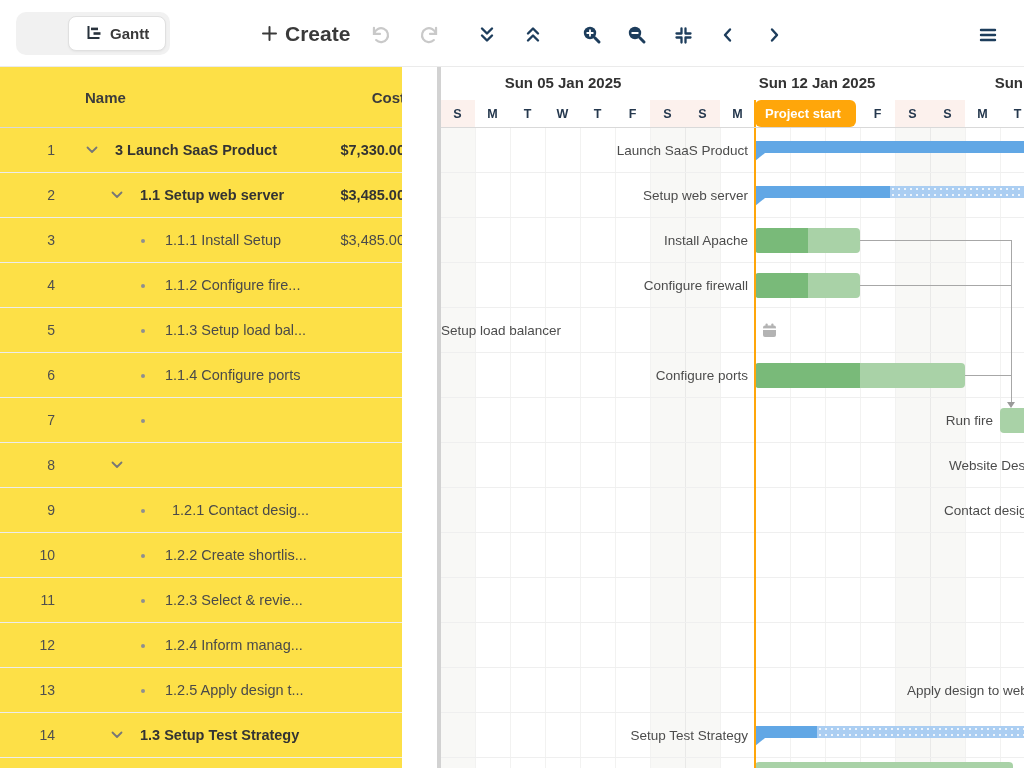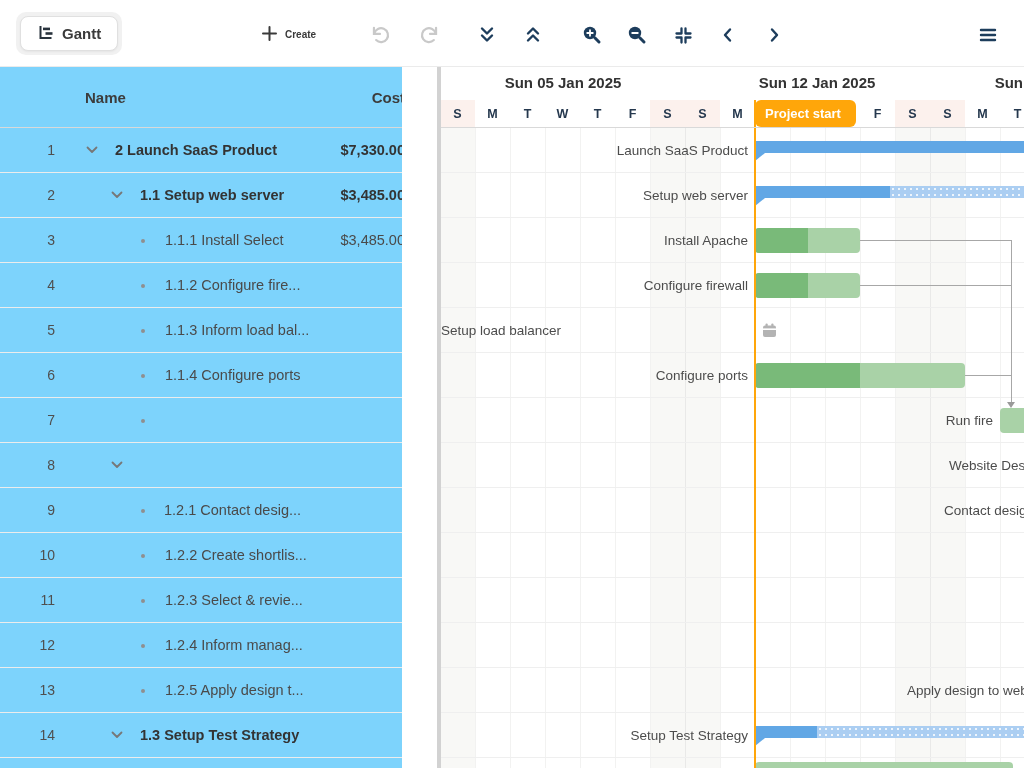--- a/index.html
+++ b/index.html
@@ -7,33 +7,33 @@
     font-family:"Liberation Sans","DejaVu Sans",sans-serif; background:#fff; }
 
   
   #toolbar { position:absolute; left:0; top:0; width:1024px; height:67px;
     background:#fff; border-bottom:1px solid #ebebeb; z-index:30; }
   #seg { position:absolute; left:16px; top:12px; height:43px; background:#f1f1f1;
     border-radius:10px; display:flex; align-items:center; padding:4px; }
   .seg-btn { height:35px; display:flex; align-items:center; gap:8px; padding:0 16px;
     border-radius:8px; font-size:15px; font-weight:600; color:#9b9b9b; cursor:pointer; }
   .seg-btn.active { background:#fff; border:1px solid #e0e0e0; color:#3a3a3a;
-    box-shadow:0 1px 2px rgba(0,0,0,.05); }
+    box-shadow:0 1px 2px rgba(0,0,0,.05);margin-left:48px; }
   #create-btn { position:absolute; left:262px; top:14px; height:40px; display:flex;
-    align-items:center; gap:8px; font-size:10px; font-weight:600; color:#3a3a3a; cursor:pointer; }
+    align-items:center; gap:8px; font-size:21px; font-weight:600; color:#3a3a3a; cursor:pointer; }
   .icon-btn { position:absolute; top:17px; width:36px; height:36px; display:flex;
     align-items:center; justify-content:center; cursor:pointer; }
 
   
   #splitter { position:absolute; left:437px; top:67px; width:4px; height:701px;
     background:#d2d2d2; z-index:20; cursor:col-resize; }
 
   
   #table { position:absolute; left:0; top:67px; width:402px; height:701px;
-    background:#7dd3fc; overflow:hidden; }
+    background:#fde047; overflow:hidden; }
   #table-header { position:absolute; left:0; top:0; width:437px; height:61px;
     border-bottom:1px solid #d9d9d9; font-size:15px; font-weight:700; color:#3c3c3c; }
   #col-name { position:absolute; left:85px; top:0; line-height:61px; }
   #col-cost { position:absolute; right:32px; top:0; line-height:61px; }
   #col-start { position:absolute; left:426px; top:0; line-height:61px; }
   .trow { position:absolute; left:0; width:437px; height:45px;
     border-bottom:1px solid #ececec; font-size:14.5px; color:#4a4a4a; cursor:pointer; }
   .trow.bold { font-weight:700; color:#333; }
   .rownum { position:absolute; left:0; top:0; width:55px; text-align:right;
     line-height:44px; font-weight:400; color:#4f4f4f; font-size:14px; }
@@ -174,51 +174,51 @@
     <span id="col-name">Name</span>
     <span id="col-cost">Cost</span>
     <span id="col-start">S</span>
   </div>
   <div id="table-rows">
       <div class="trow bold" style="top: 61px;">
         <div class="rownum">1</div>
         <div class="expander" style="left: 84px;"><svg width="16" height="16" viewBox="0 0 16 16">
             <path d="M3.5 5.5 L8 10 L12.5 5.5" fill="none" stroke="#777" stroke-width="1.8" stroke-linecap="round" stroke-linejoin="round"></path>
           </svg></div>
-        <div class="tname" style="left: 115px;">2 Launch SaaS Product</div>
+        <div class="tname" style="left: 115px;">3 Launch SaaS Product</div>
         <div class="tcost">$7,330.00</div>
         <div class="tstart">J</div>
       </div>
       <div class="trow bold" style="top: 106px;">
         <div class="rownum">2</div>
         <div class="expander" style="left: 109px;"><svg width="16" height="16" viewBox="0 0 16 16">
             <path d="M3.5 5.5 L8 10 L12.5 5.5" fill="none" stroke="#777" stroke-width="1.8" stroke-linecap="round" stroke-linejoin="round"></path>
           </svg></div>
         <div class="tname" style="left: 140px;">1.1 Setup web server</div>
         <div class="tcost">$3,485.00</div>
         <div class="tstart">J</div>
       </div>
       <div class="trow" style="top: 151px;">
         <div class="rownum">3</div>
         <div class="bullet" style="left: 141px;"></div>
-        <div class="tname" style="left: 165px;">1.1.1 Install Select</div>
+        <div class="tname" style="left: 165px;">1.1.1 Install Setup</div>
         <div class="tcost">$3,485.00</div>
         <div class="tstart">J</div>
       </div>
       <div class="trow" style="top: 196px;">
         <div class="rownum">4</div>
         <div class="bullet" style="left: 141px;"></div>
         <div class="tname" style="left: 165px;">1.1.2 Configure fire...</div>
         <div class="tcost"></div>
         <div class="tstart">J</div>
       </div>
       <div class="trow" style="top: 241px;">
         <div class="rownum">5</div>
         <div class="bullet" style="left: 141px;"></div>
-        <div class="tname" style="left: 165px;">1.1.3 Inform load bal...</div>
+        <div class="tname" style="left: 165px;">1.1.3 Setup load bal...</div>
         <div class="tcost"></div>
         <div class="tstart"></div>
       </div>
       <div class="trow" style="top: 286px;">
         <div class="rownum">6</div>
         <div class="bullet" style="left: 141px;"></div>
         <div class="tname" style="left: 165px;">1.1.4 Configure ports</div>
         <div class="tcost"></div>
         <div class="tstart">J</div>
       </div>
@@ -232,21 +232,21 @@
         <div class="rownum">8</div>
         <div class="expander" style="left: 109px;"><svg width="16" height="16" viewBox="0 0 16 16">
             <path d="M3.5 5.5 L8 10 L12.5 5.5" fill="none" stroke="#777" stroke-width="1.8" stroke-linecap="round" stroke-linejoin="round"></path>
           </svg></div>
         <div class="tcost"></div>
         <div class="tstart">J</div>
       </div>
       <div class="trow" style="top: 421px;">
         <div class="rownum">9</div>
         <div class="bullet" style="left: 141px;"></div>
-        <div class="tname" style="left: 164px;">1.2.1 Contact desig...</div>
+        <div class="tname" style="left: 172px;">1.2.1 Contact desig...</div>
         <div class="tcost"></div>
         <div class="tstart">J</div>
       </div>
       <div class="trow" style="top: 466px;">
         <div class="rownum">10</div>
         <div class="bullet" style="left: 141px;"></div>
         <div class="tname" style="left: 165px;">1.2.2 Create shortlis...</div>
         <div class="tcost"></div>
         <div class="tstart">J</div>
       </div>

